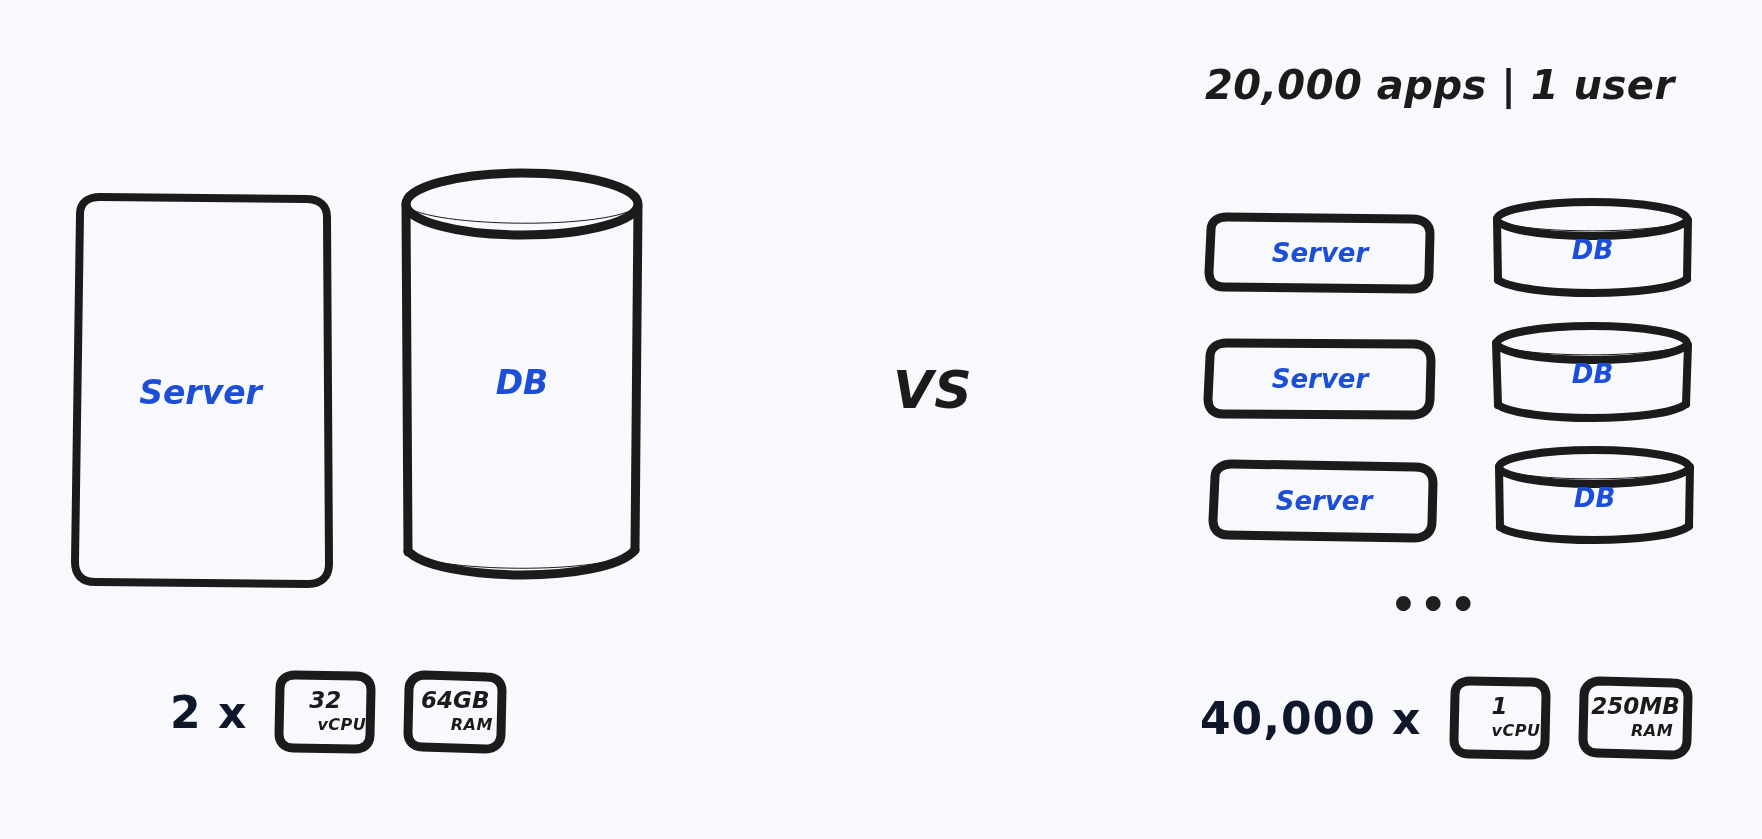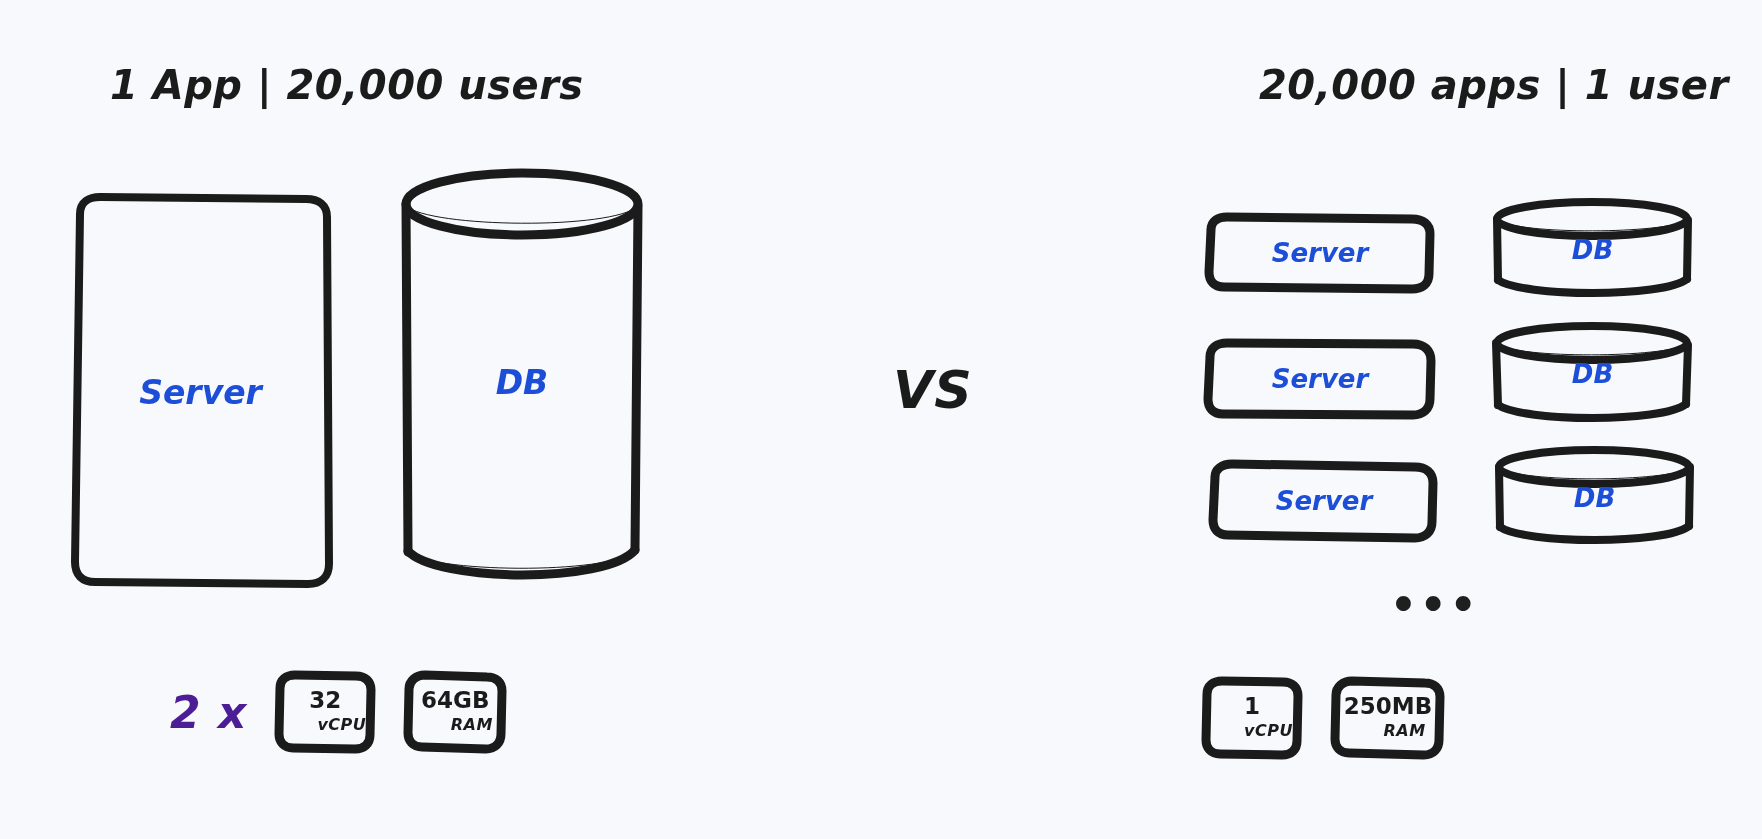--- a/index.html
+++ b/index.html
@@ -24,21 +24,21 @@
   .col-title {
     position: absolute;
     font-size: 40px;
     font-weight: 700;
     color: #1b1b1b;
     white-space: nowrap;
     font-style: italic;
     letter-spacing: 0.5px;
   }
   #title-left  { left: 110px;  top: 62px; }
-  #title-right { left: 1259px; top: 62px; text-align: center; }
+  #title-right { left: 1205px; top: 62px; text-align: center; }
 
   #vs-label {
     position: absolute;
     left: 885px;
     top: 360px;
     font-size: 52px;
     font-weight: 800;
     color: #1b1b1b;
     font-style: italic;
     letter-spacing: 1px;
@@ -130,22 +130,21 @@
     position: absolute;
     display: flex;
     align-items: center;
   }
   #footer-left  { left: 170px;  top: 670px; }
   #footer-right { left: 1200px; top: 676px; }
 
   .multiplier {
     font-size: 44px;
     font-weight: 800;
-    color: #4c1d95;
-    font-style: italic;
+    color: #0f172a;
     white-space: nowrap;
     margin-right: 26px;
     letter-spacing: 1px;
   }
 
   .chip {
     position: relative;
     width: 104px;
     height: 84px;
     margin-right: 26px;
@@ -158,20 +157,21 @@
     flex-direction: column;
     align-items: center;
     justify-content: center;
     pointer-events: none;
   }
   .chip-value {
     font-size: 23px;
     font-weight: 800;
     color: #1b1b1b;
     line-height: 1.05;
+    font-style: italic;
   }
   .chip-unit {
     font-size: 16px;
     font-weight: 800;
     color: #1b1b1b;
     line-height: 1.3;
     margin-top: 3px;
     font-style: italic;
     letter-spacing: 0.5px;
     margin-left: 33px;
@@ -181,21 +181,20 @@
 
   svg.sketch { position: absolute; left: 0; top: 0; overflow: visible; }
   svg.sketch path, svg.sketch ellipse { fill: none; stroke: #1b1b1b; stroke-linecap: round; stroke-linejoin: round; }
   .fillbg { fill: #f8fafd; }
 </style>
 </head>
 <body>
 
 <div id="canvas">
 
-  <div class="col-title" id="title-left">1 App | 20,000 users</div>
 
   <div class="col-title" id="title-right">20,000 apps | 1 user</div>
 
   <div id="big-server-box">
     <svg class="sketch" width="277" height="400" viewBox="0 0 277 400">
       <path class="fillbg" stroke-width="8" d="M 18 22
            C 18 10, 27 5, 38 5
            L 244 7
            C 257 7, 265 13, 265 25
            L 267 372
@@ -317,20 +316,21 @@
              L 19 77 C 10 77, 5 71, 5 63 L 6 19 Z"></path>
       </svg>
       <div class="chip-inner">
         <div class="chip-value">64GB</div>
         <div class="chip-unit">RAM</div>
       </div>
     </div>
   </div>
 
   <div class="footer-row" id="footer-right">
+    <div class="multiplier">40,000 x</div>
 
     <div class="chip">
       <svg class="sketch" width="104" height="84" viewBox="0 0 104 84">
         <path class="fillbg" stroke-width="9" d="M 7 18 C 7 10, 13 5, 22 5
              L 83 6 C 92 6, 98 11, 98 20
              L 97 65 C 97 74, 91 79, 82 79
              L 20 78 C 11 78, 6 72, 6 64 L 7 18 Z"></path>
       </svg>
       <div class="chip-inner">
         <div class="chip-value">1</div>

